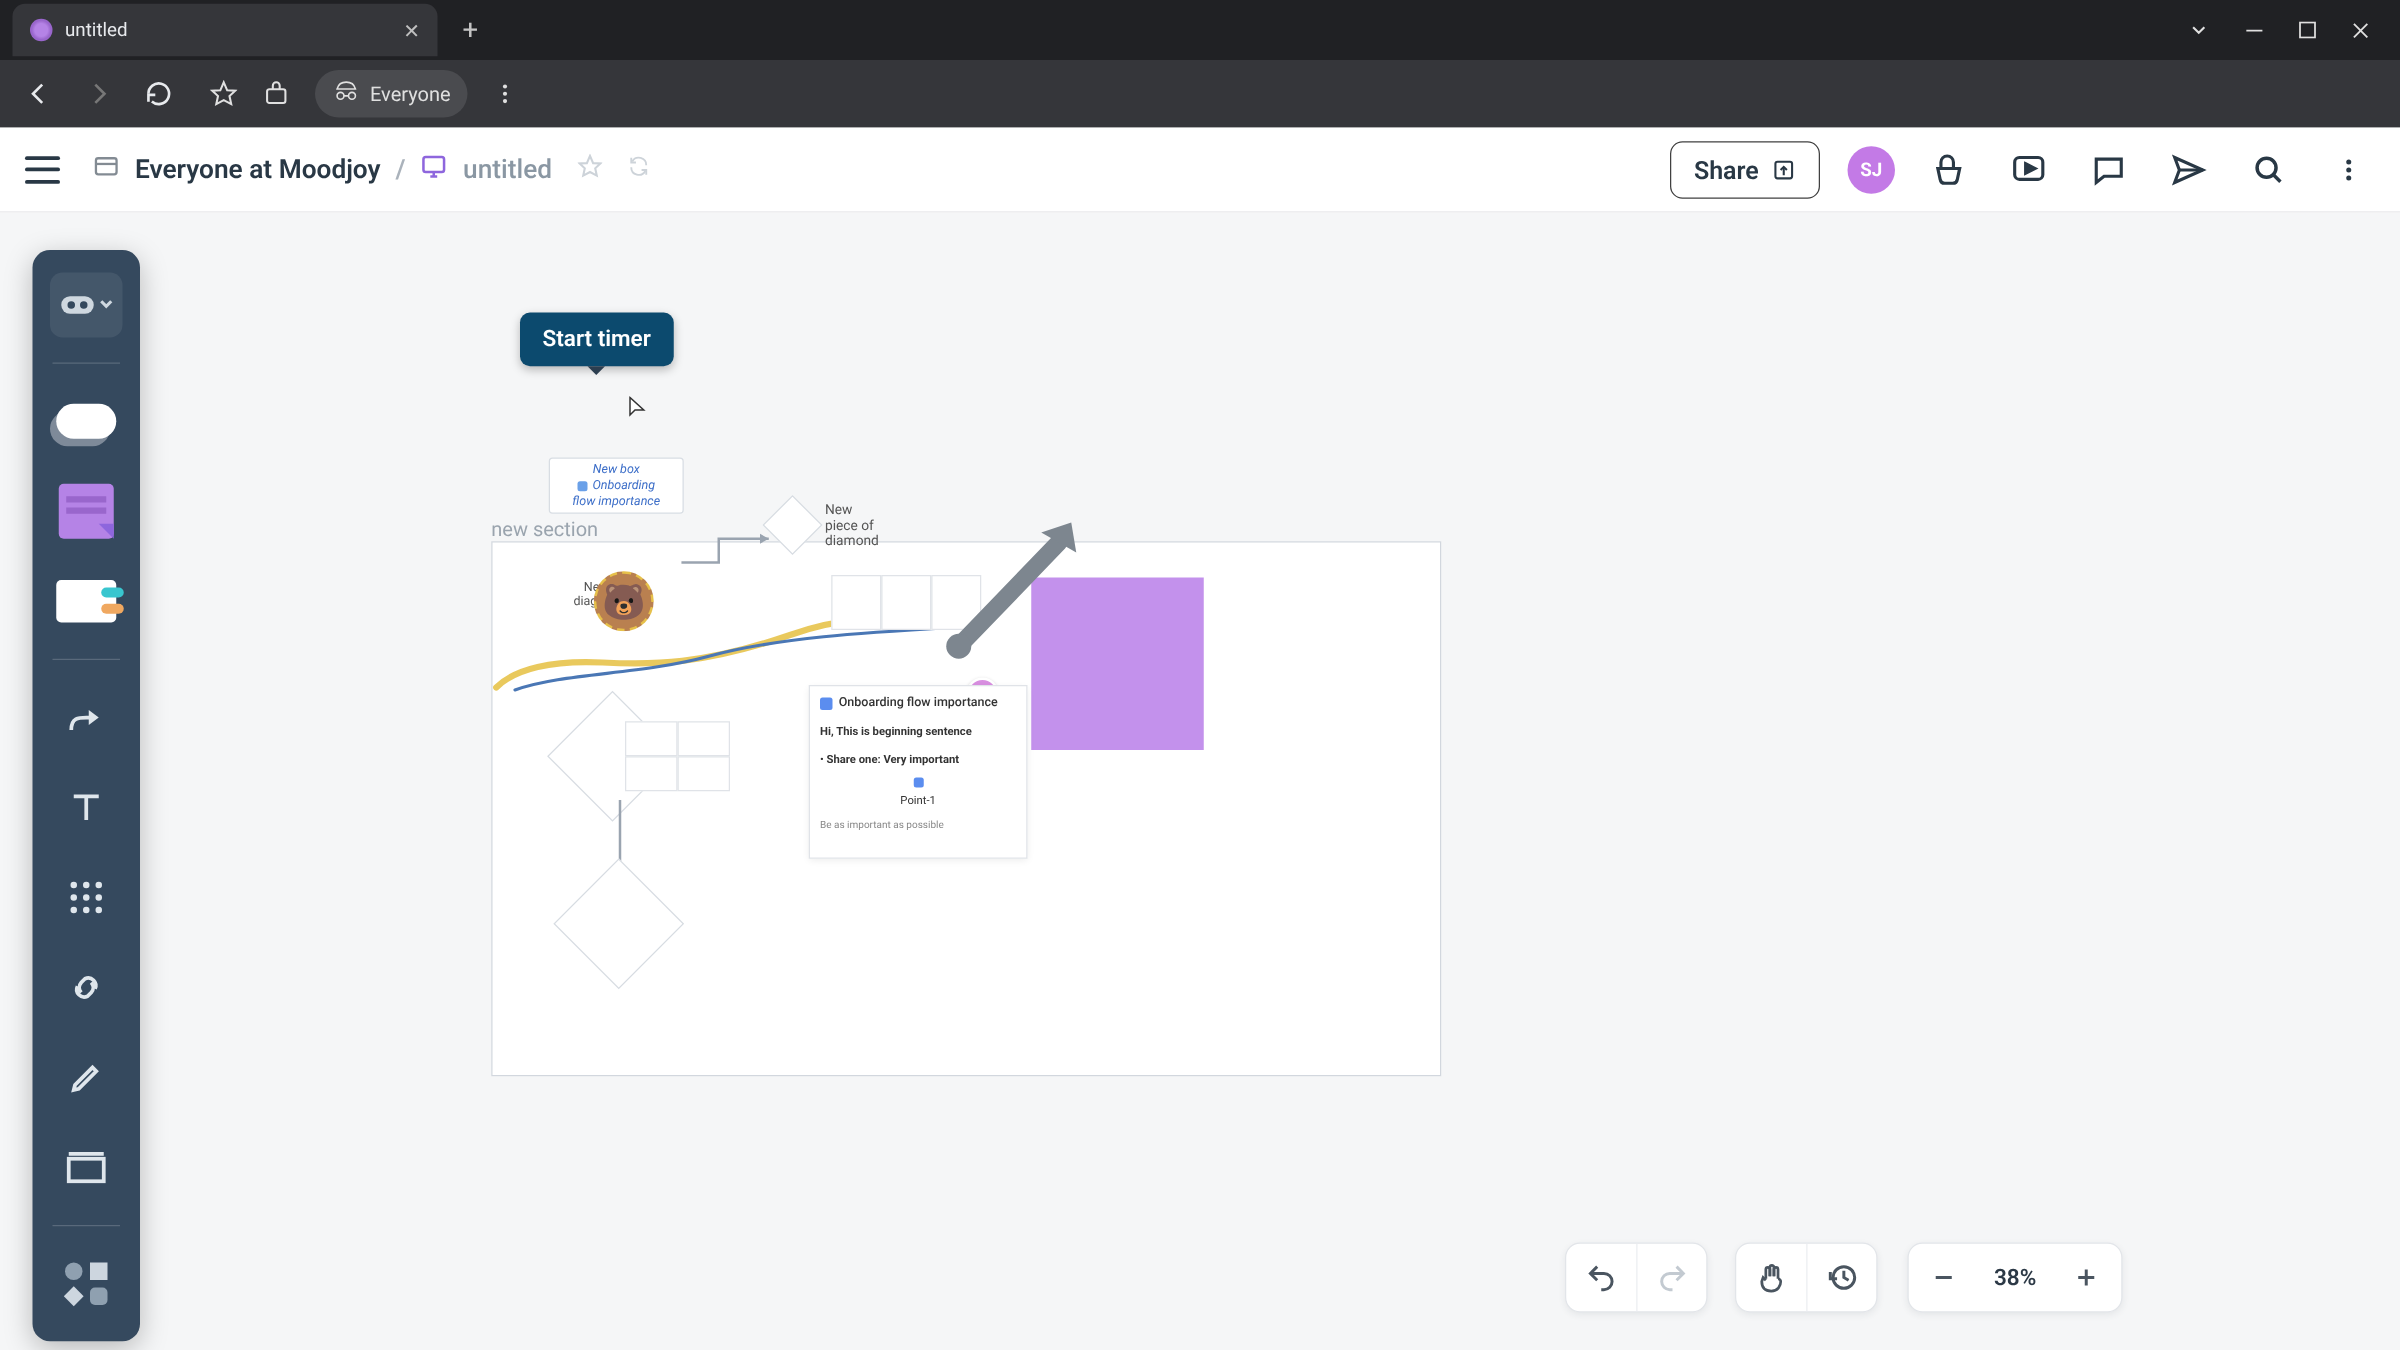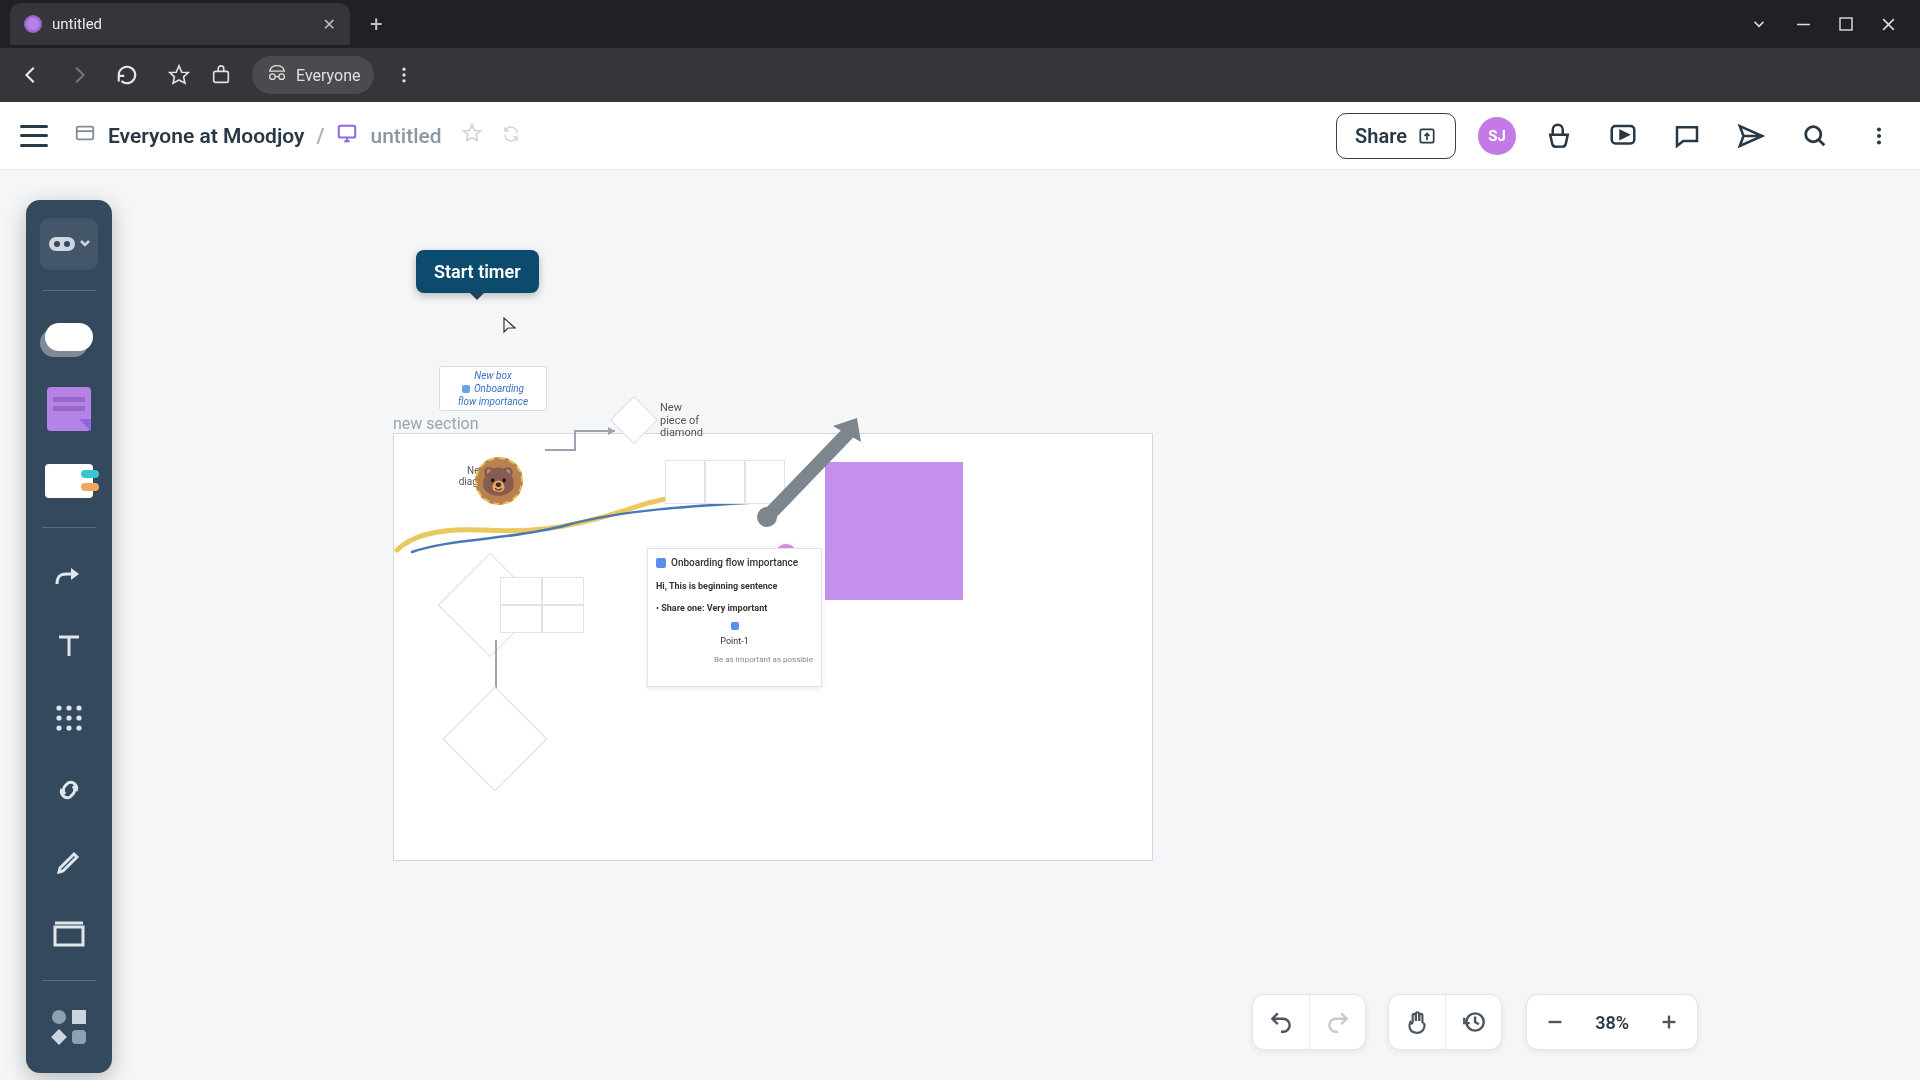--- a/index.html
+++ b/index.html
@@ -401,21 +401,21 @@
     <div class="title">
         <span class="ico"></span>
         <span>Onboarding flow importance</span>
       </div>
     <div class="line b">Hi, This is beginning sentence</div>
     <div class="line" style="margin-top:8px;">• <span class="b">Share one:</span> <span class="b">Very important</span></div>
     <div class="line" style="display:flex; gap:4px; align-items:center; margin-top:6px;flex-direction:column;">
         <span style="width:8px;height:8px;background:#5b8def;border-radius:2px;"></span>
         <span>Point-1</span>
       </div>
-    <div class="line" style="color:#888; margin-top:6px; font-size:8px;text-align:right;">Be as important as possible</div>
+    <div class="line" style="color:#888; margin-top:6px; font-size:8px;">Be as important as possible</div>
   </div>
 
   <div class="diamond" style="left:453px; top:398px; width:74px; height:74px;"></div>
   <div class="grid-box" style="left:500px; top:407px; width:84px; height:56px; grid-template-columns:1fr 1fr; grid-template-rows:1fr 1fr;">
       <div></div>
       <div></div>
       <div></div>
       <div></div>
     </div>
   <svg class="scribble" style="left:491px; top:470px;" width="10" height="70">

